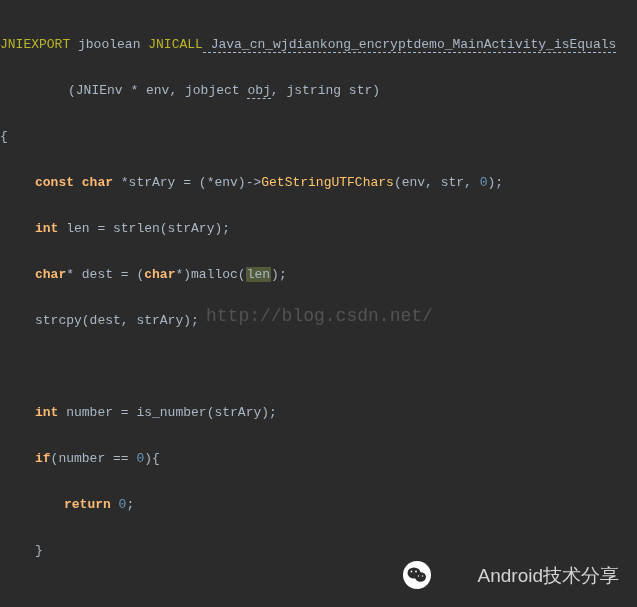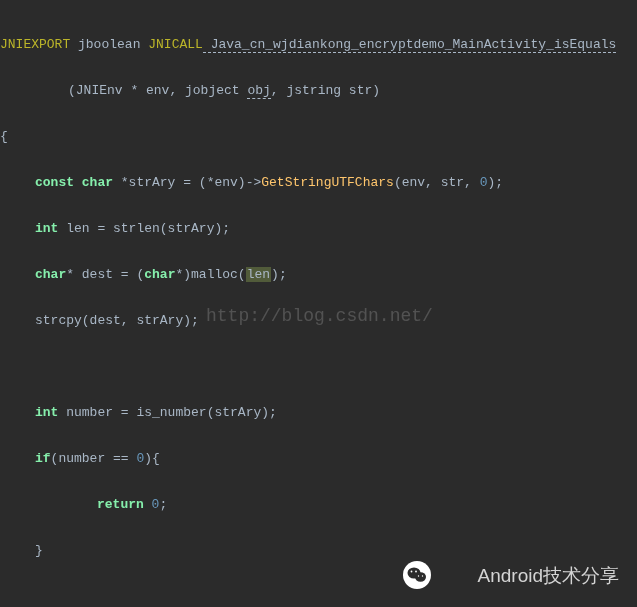--- a/index.html
+++ b/index.html
@@ -11,21 +11,21 @@
       color: #a9b7c6;
       width: 637px;
       height: 607px;
       overflow: hidden;
       position: relative;
     }
     .code-area {
       padding: 10px 0 0 0;
       white-space: pre;
     }
-    .kw-orange { color: #86efac; font-weight: bold; }
+    .kw-orange { color: #fdba74; font-weight: bold; }
     .kw-yellow { color: #bbb529; }
     .fn-underline { border-bottom: 1px dashed #a9b7c6; }
     .method-yellow { color: #ffc66d; text-align: center; }
     .number-blue { color: #6897bb; }
     .highlight-box { background: #515b3a; padding: 0 1px; }
     .watermark {
       position: absolute;
       top: 305px;
       left: 206px;
       color: rgba(200,200,200,0.25);
@@ -52,21 +52,21 @@
     }
     .footer-text {
       color: #d4d4d4;
       font-family: sans-serif;
       font-size: 19px;
       margin-left: 39px;
     }
     .line { padding-left: 0; }
     .ind0 { padding-left: 0px; }
     .ind1 { padding-left: 35px; }
-    .ind2 { padding-left: 64px; margin-left: 33px; }
+    .ind2 { padding-left: 64px; }
     .ind3 { padding-left: 68px; }
   </style>
 </head>
 <body>
 
 <div class="code-area">
 <div class="line ind0"><span class="kw-yellow">JNIEXPORT</span><span> jboolean </span><span class="kw-yellow">JNICALL</span><span class="fn-underline"> Java_cn_wjdiankong_encryptdemo_MainActivity_isEquals</span></div>
 <div class="line ind3"><span>(JNIEnv * env, jobject </span><span class="fn-underline">obj</span><span>, jstring str)</span></div>
 <div class="line ind0"><span>{</span></div>
 <div class="line ind1"><span class="kw-orange">const char</span><span> *strAry = (*env)-&gt;</span><span class="method-yellow">GetStringUTFChars</span><span>(env, str, </span><span class="number-blue">0</span><span>);</span></div>

